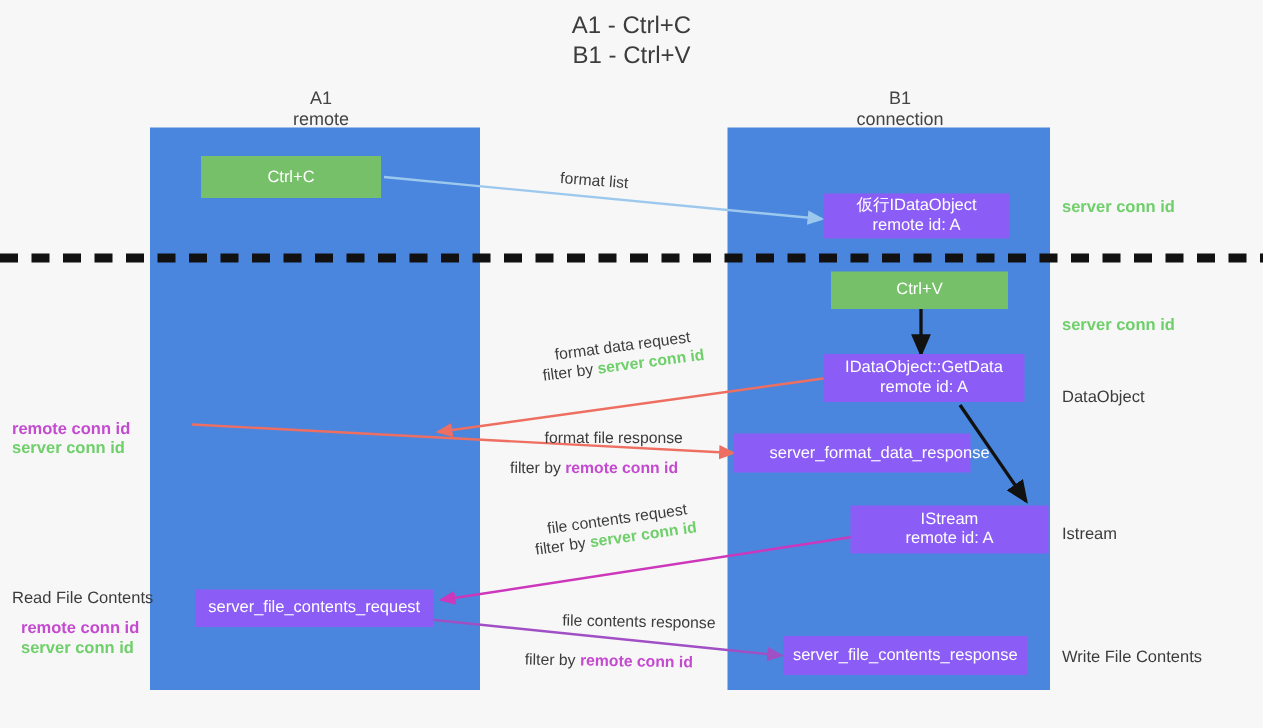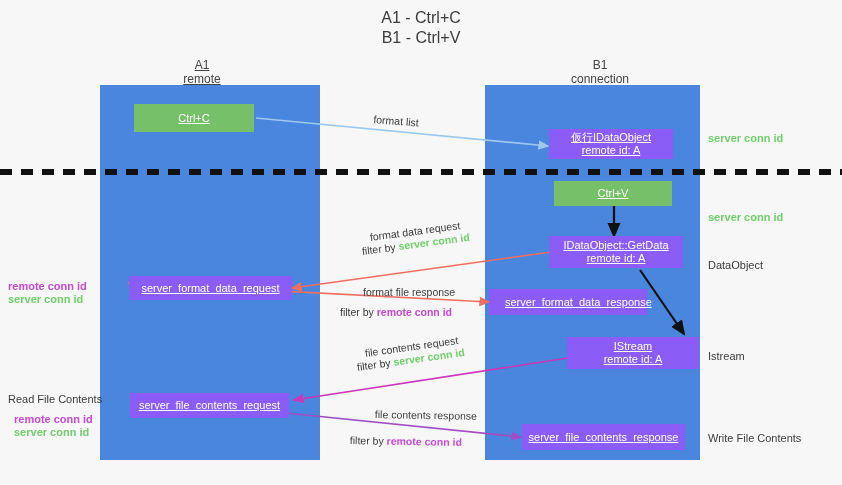--- a/index.html
+++ b/index.html
@@ -22,22 +22,22 @@
     position:absolute;background:#4a86dd;
   }
   .lane-hdr{
     position:absolute;text-align:center;font-size:12px;line-height:14px;color:#444;
   }
   .lane-hdr .l1{display:block;}
   .lane-hdr .l2{display:block;}
 
   .box{
     position:absolute;box-sizing:border-box;
-    display:flex;align-items:center;justify-content:flex-end;
-    text-align:center;color:#ffffff;font-size:11px;line-height:13px;text-decoration:underline;
+    display:flex;align-items:center;justify-content:flex-start;
+    text-align:center;color:#ffffff;font-size:11px;line-height:13px;
   }
   .box.green{background:#77c06a;}
   .box.orange{background:#8b5cf6;}
   .box .inner{width:100%;padding:0 4px;}
 
   .sideLabel{
     position:absolute;font-size:11px;line-height:14px;color:#3c3c3c;
     white-space:nowrap;
   }
   .green-t{color:#6fcf6a;font-weight:bold;}
@@ -54,21 +54,21 @@
 </head>
 <body>
 
 <div id="stage">
 
   <div class="title">
     <div>A1 - Ctrl+C</div>
     <div>B1 - Ctrl+V</div>
   </div>
 
-  <div class="lane-hdr" style="left:112px;top:58px;width:180px;text-decoration:underline;">
+  <div class="lane-hdr" style="left:124px;top:58px;width:180px;">
     <span class="l1">A1</span>
     <span class="l2">remote</span>
   </div>
   <div class="lane-hdr" style="left:510px;top:58px;width:180px;">
     <span class="l1">B1</span>
     <span class="l2">connection</span>
   </div>
 
   <div class="lane" style="left:100px;top:85px;width:220px;height:375px;"></div>
   <div class="lane" style="left:485px;top:85px;width:215px;height:375px;"></div>
@@ -131,23 +131,20 @@
     </div>
   </div>
 
   <div class="box orange" style="left:567px;top:337px;width:132px;height:32px;">
     <div class="inner">
       <div>IStream</div>
       <div>remote id: A</div>
     </div>
   </div>
 
-  <div class="box orange" style="left:129px;top:276px;width:163px;height:24px;">
-    <span class="inner">server_format_data_request</span>
-  </div>
 
   <div class="box orange" style="left:489px;top:289px;width:158px;height:26px;padding-left:20px;">
     <span class="inner">server_format_data_response</span>
   </div>
 
   <div class="box orange" style="left:130px;top:393px;width:159px;height:25px;">
     <span class="inner">server_file_contents_request</span>
   </div>
 
   <div class="box orange" style="left:522px;top:424px;width:163px;height:26px;">

